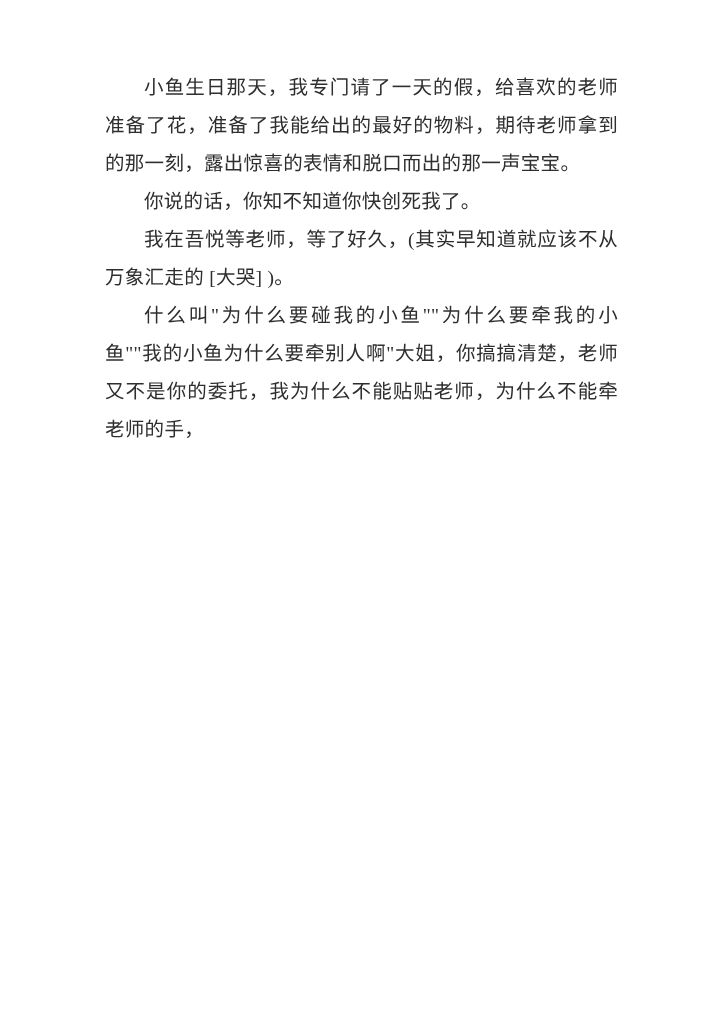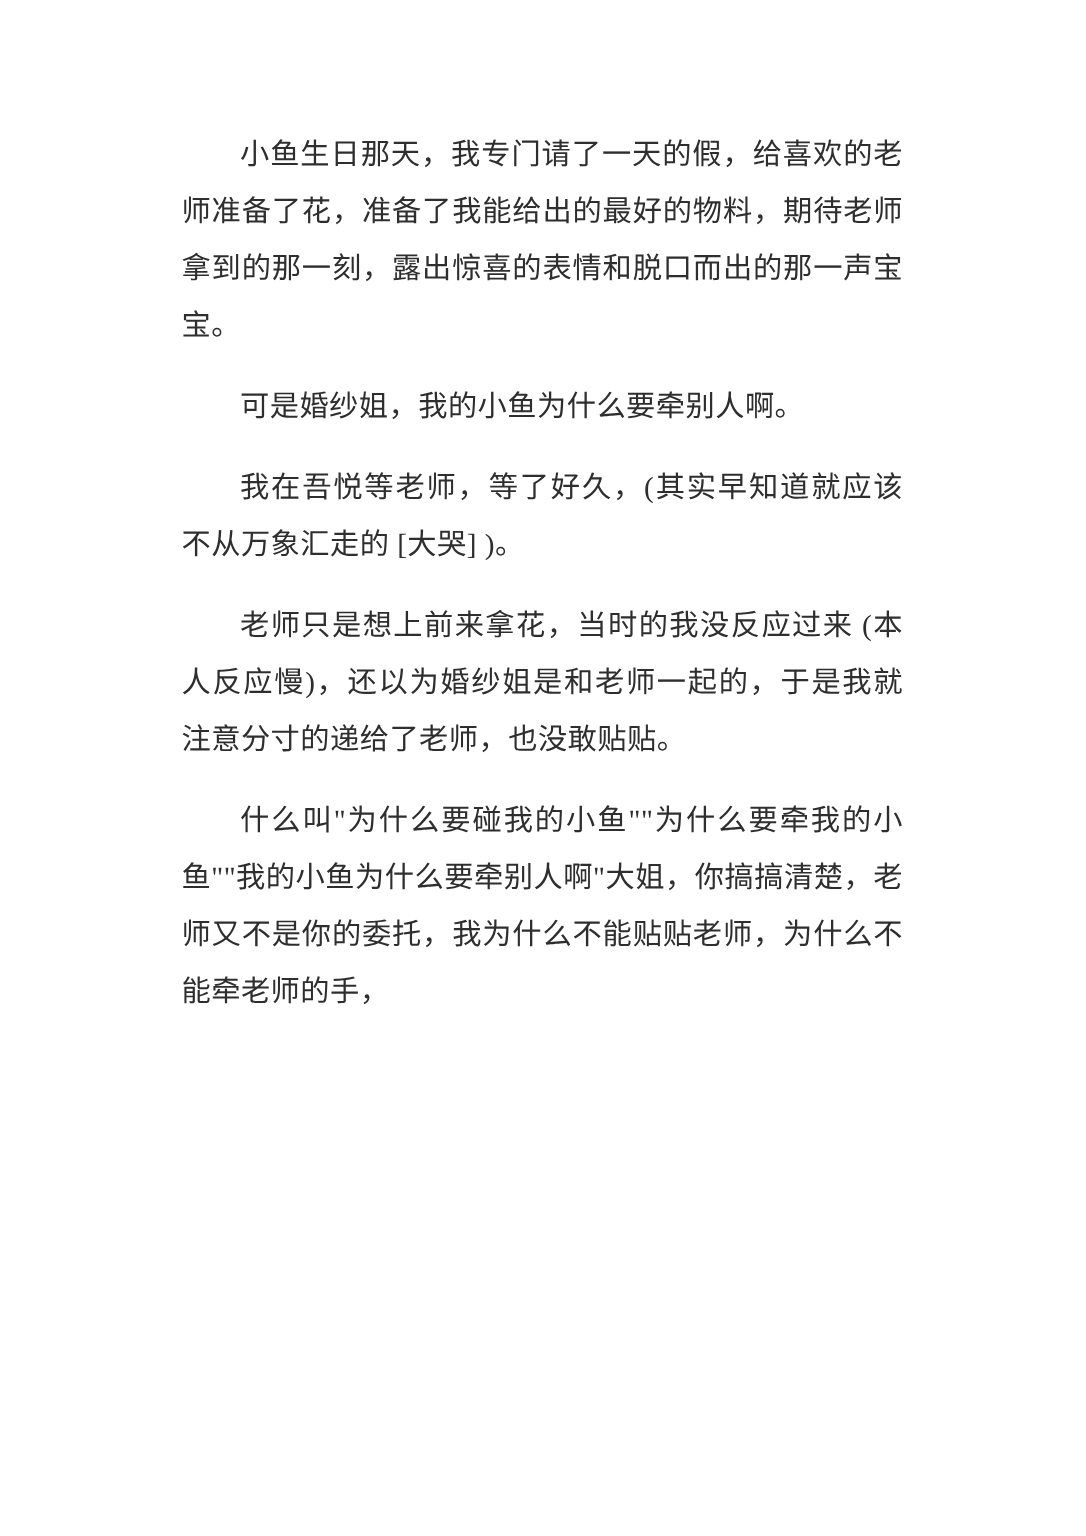--- a/index.html
+++ b/index.html
@@ -13,33 +13,32 @@
     overflow: hidden;
   }
   .page {
     box-sizing: border-box;
     width: 724px;
     height: 1024px;
     padding: 69px 106px 0 105px;
     background: #ffffff;
   }
   .para {
-    margin: 16px;
+    margin: 0;
     font-family: "Liberation Serif", "DejaVu Serif", serif;
     font-size: 19.5px;
     line-height: 38px;
     color: #2e2e2e;
     text-align: justify;
     text-indent: 39px;
     letter-spacing: 0.3px;
     word-break: break-all;
   }
 </style>
 </head>
 <body>
 
 <div class="page">
   <p class="para">小鱼生日那天，我专门请了一天的假，给喜欢的老师准备了花，准备了我能给出的最好的物料，期待老师拿到的那一刻，露出惊喜的表情和脱口而出的那一声宝宝。</p>
-  <p class="para">可是婚纱姐，我的小鱼为什么要牵别人啊。</p>
+  <p class="para">你说的话，你知不知道你快创死我了。</p>
   <p class="para">我在吾悦等老师，等了好久，(其实早知道就应该不从万象汇走的 [大哭] )。</p>
-  <p class="para">老师只是想上前来拿花，当时的我没反应过来 (本人反应慢)，还以为婚纱姐是和老师一起的，于是我就注意分寸的递给了老师，也没敢贴贴。</p>
   <p class="para">什么叫"为什么要碰我的小鱼""为什么要牵我的小鱼""我的小鱼为什么要牵别人啊"大姐，你搞搞清楚，老师又不是你的委托，我为什么不能贴贴老师，为什么不能牵老师的手，</p>
 </div>
 
 </body></html>

